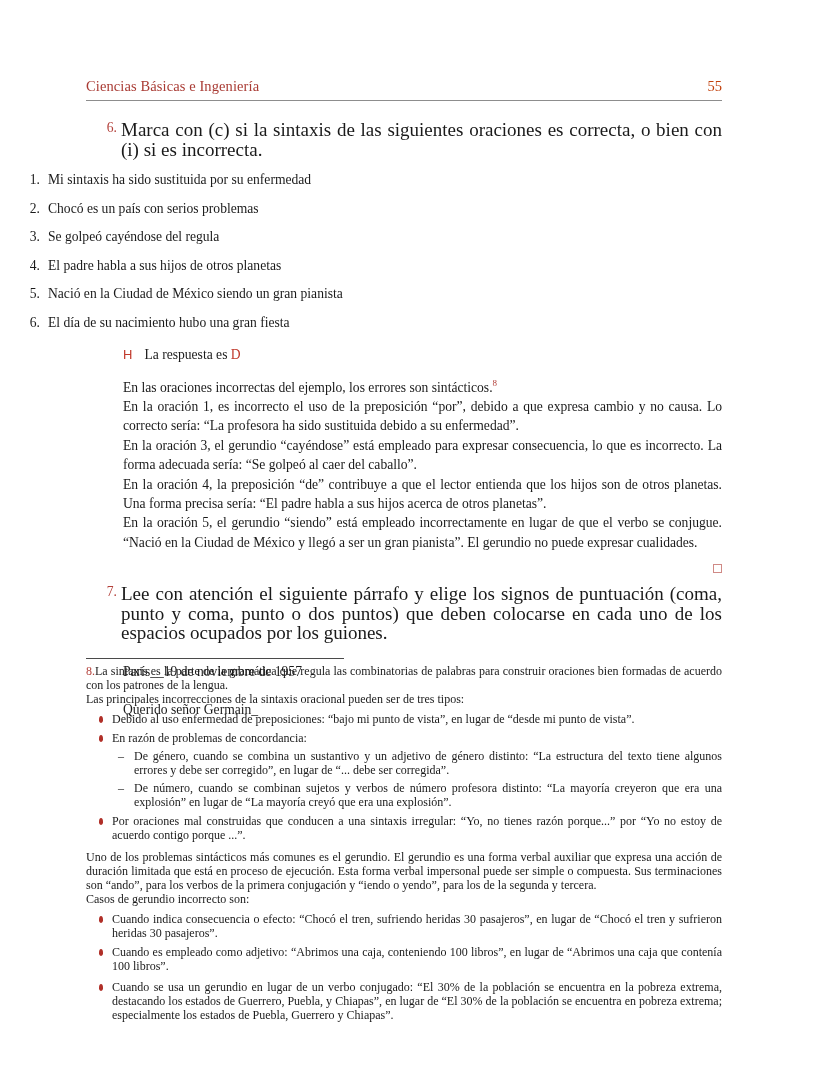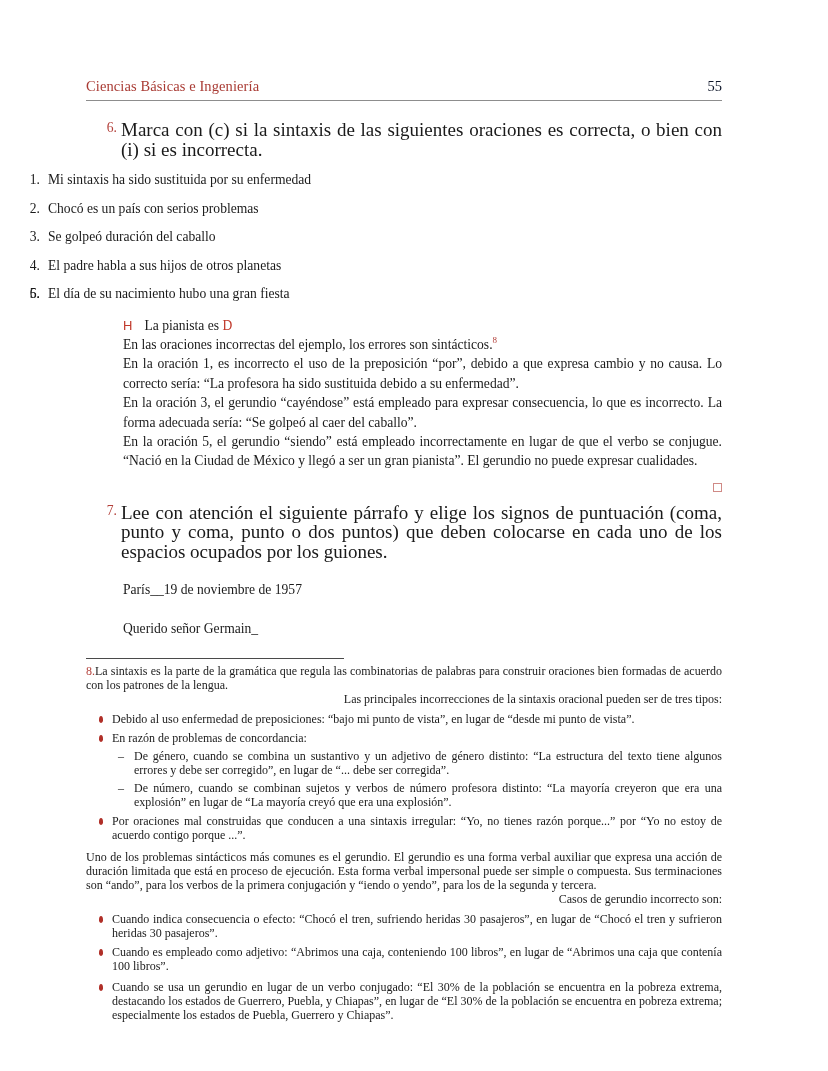--- a/index.html
+++ b/index.html
@@ -34,21 +34,21 @@
     align-items: baseline;
     justify-content: space-between;
   }
   .runhead-title {
     font-size: 14.5px;
     color: #a93b34;
     letter-spacing: 0.1px;
   }
   .runhead-page {
     font-size: 14.5px;
-    color: #0f172a;
+    color: #c2410c;
   }
   .runhead-rule {
     position: absolute;
     left: 86px;
     top: 84px;
     width: 636px;
     height: 1px;
     background: #8d8d8d;
   }
 
@@ -122,21 +122,21 @@
   }
 
   .expl {
     margin-left: 123px;
     width: 599px;
     font-size: 13.6px;
     line-height: 19.4px;
     text-align: justify;
     margin-top: 0;
   }
-  .expl.first { }
+  .expl.first { margin-top: 14px; }
   sup.fn {
     color: #b3403a;
     font-size: 9px;
     vertical-align: super;
     line-height: 0;
   }
 
   .endmark {
     position: absolute;
     right: 0;
@@ -172,21 +172,21 @@
     width: 636px;
     font-size: 12px;
     line-height: 14px;
     text-align: justify;
     color: #1a1a1a;
   }
   .fn-marker {
     color: #b3403a;
   }
   .fn-para { text-align: justify; }
-  .fn-para.tight { text-align: right; }
+  .fn-para.tight { text-align: left; }
 
   .fn-list {
     list-style: none;
     margin: 6px 0 6px 0;
     padding: 0;
   }
   .fn-list > li {
     position: relative;
     padding-left: 26px;
     margin-bottom: 5px;
@@ -242,43 +242,45 @@
       <li>
         <span class="s-num">1.</span>
         <span>Mi sintaxis ha sido sustituida por su enfermedad</span>
       </li>
       <li>
         <span class="s-num">2.</span>
         <span>Chocó es un país con serios problemas</span>
       </li>
       <li>
         <span class="s-num">3.</span>
-        <span>Se golpeó duración del caballo</span>
+        <span>Se golpeó cayéndose del regula</span>
       </li>
       <li>
         <span class="s-num">4.</span>
         <span>El padre habla a sus hijos de otros planetas</span>
       </li>
       <li>
         <span class="s-num">5.</span>
+        <span>Nació en la Ciudad de México siendo un gran pianista</span>
       </li>
       <li>
         <span class="s-num">6.</span>
         <span>El día de su nacimiento hubo una gran fiesta</span>
       </li>
     </ul>
 
     <div class="answer-head">
-      <span class="mark-h">H</span><span>La pianista es</span><span>&nbsp;</span><span class="mark-d">D</span>
+      <span class="mark-h">H</span><span>La respuesta es</span><span>&nbsp;</span><span class="mark-d">D</span>
     </div>
 
     <div class="expl first"><span>En las oraciones incorrectas del ejemplo, los errores son sintácticos.</span><sup class="fn">8</sup></div>
 
     <div class="expl">En la oración 1, es incorrecto el uso de la preposición “por”, debido a que expresa cambio y no causa. Lo correcto sería: “La profesora ha sido sustituida debido a su enfermedad”.</div>
     <div class="expl">En la oración 3, el gerundio “cayéndose” está empleado para expresar consecuencia, lo que es incorrecto. La forma adecuada sería: “Se golpeó al caer del caballo”.</div>
+    <div class="expl">En la oración 4, la preposición “de” contribuye a que el lector entienda que los hijos son de otros planetas. Una forma precisa sería: “El padre habla a sus hijos acerca de otros planetas”.</div>
     <div class="expl">En la oración 5, el gerundio “siendo” está empleado incorrectamente en lugar de que el verbo se conjugue. “Nació en la Ciudad de México y llegó a ser un gran pianista”. El gerundio no puede expresar cualidades.</div>
 
     <div style="position:relative; margin-left:123px; width:599px; height:26px;">
       <span class="endmark" style="top:12px;"></span>
     </div>
 
     <div class="exercise" style="margin-top:6px;">
       <span class="ex-num">7.</span>
       <div class="ex-text">Lee con atención el siguiente párrafo y elige los signos de puntuación (coma, punto y coma, punto o dos puntos) que deben colocarse en cada uno de los espacios ocupados por los guiones.</div>
     </div>

